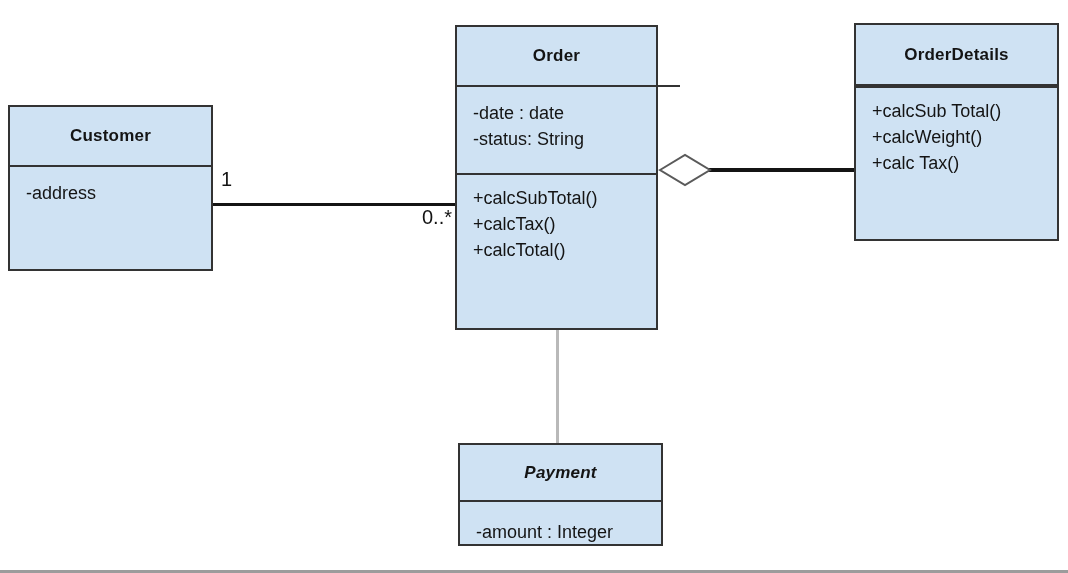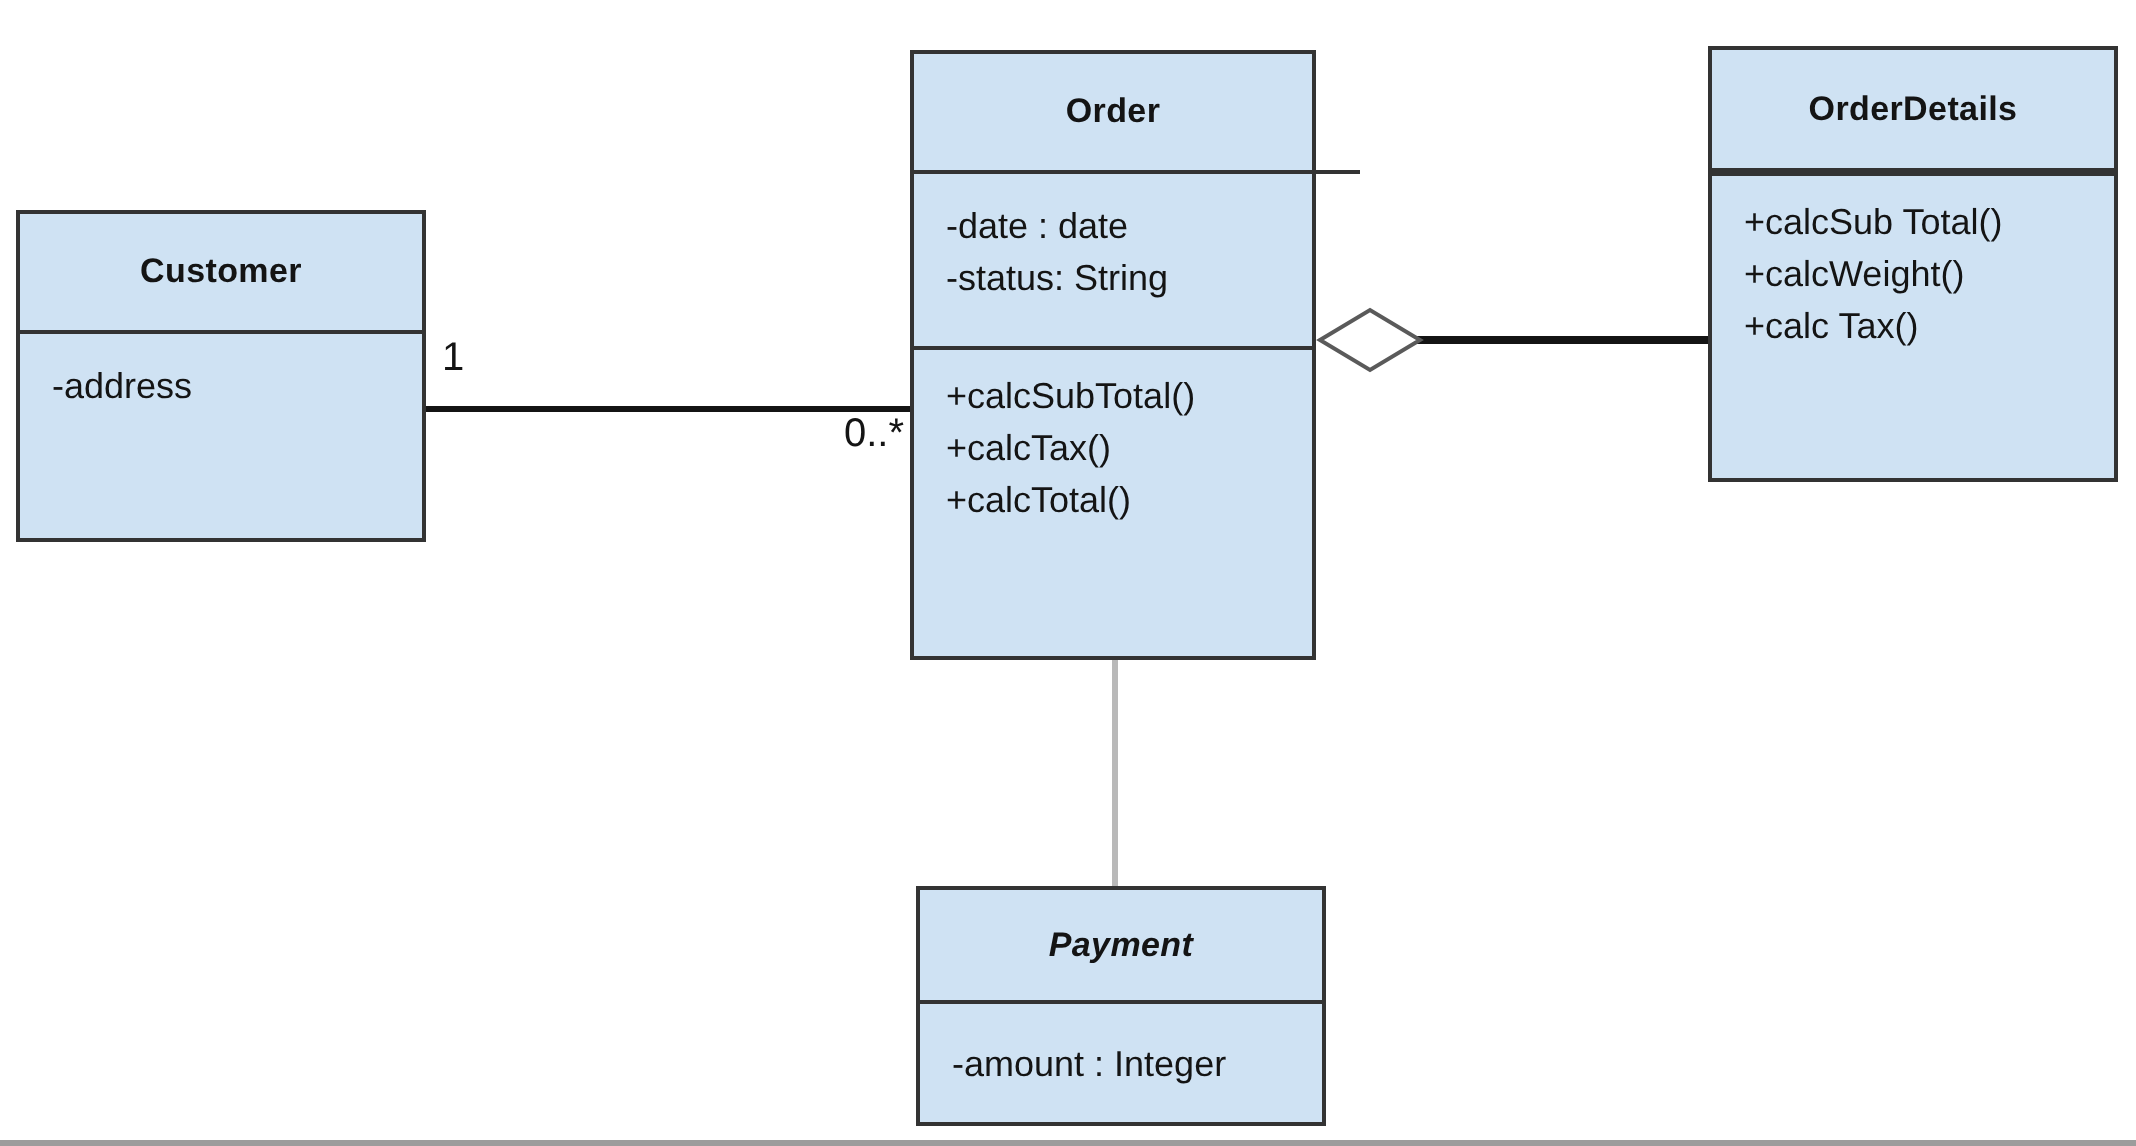--- a/index.html
+++ b/index.html
@@ -84,21 +84,21 @@
 
   <div class="cls" style="left:854px;top:23px;width:205px;height:218px">
     <div class="cls-title" style="height:61px">OrderDetails</div>
     <div class="compartment methods" style="height:147px">
       <div>+calcSub Total()</div>
       <div>+calcWeight()</div>
       <div>+calc Tax()</div>
     </div>
   </div>
 
-  <div class="cls" style="left:458px;top:443px;width:205px;height:120px">
+  <div class="cls" style="left:458px;top:443px;width:205px;height:103px">
     <div class="cls-title italic" style="height:57px">Payment</div>
     <div class="compartment" style="padding-top:17px">
       <div>-amount : Integer</div>
     </div>
   </div>
 
   <div class="edge" style="left:213px;top:203px;width:242px;height:3px"></div>
   <span class="mult" style="left:221px;top:168px">1</span>
   <span class="mult" style="left:408px;top:206px;width:44px;text-align:right">0..*</span>
 

